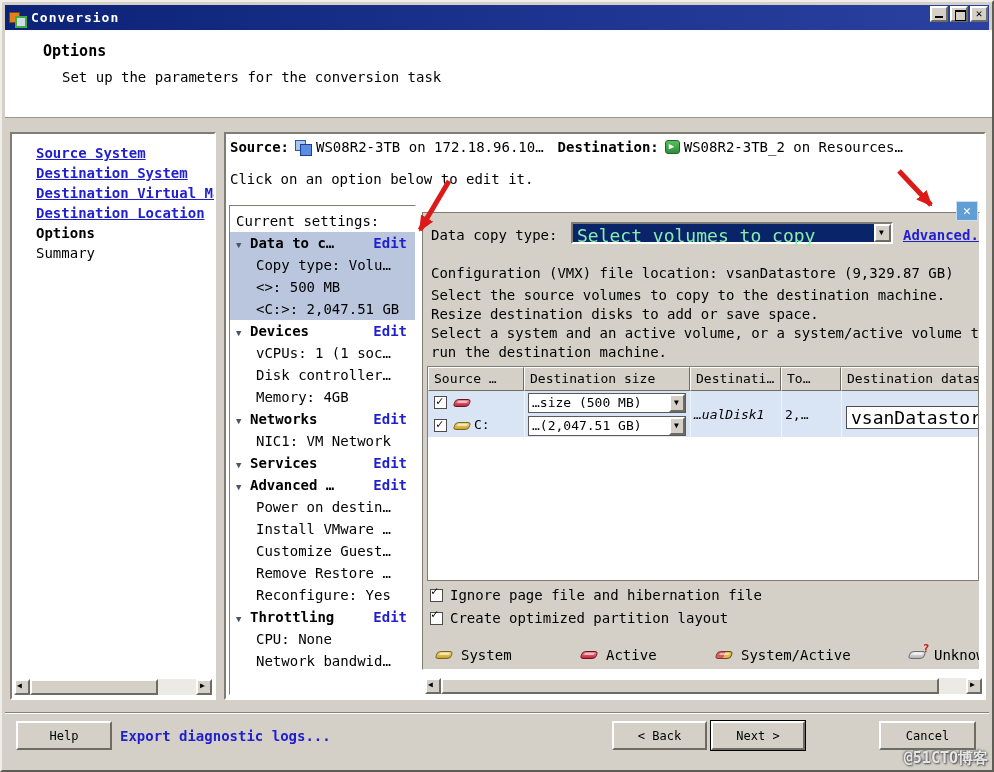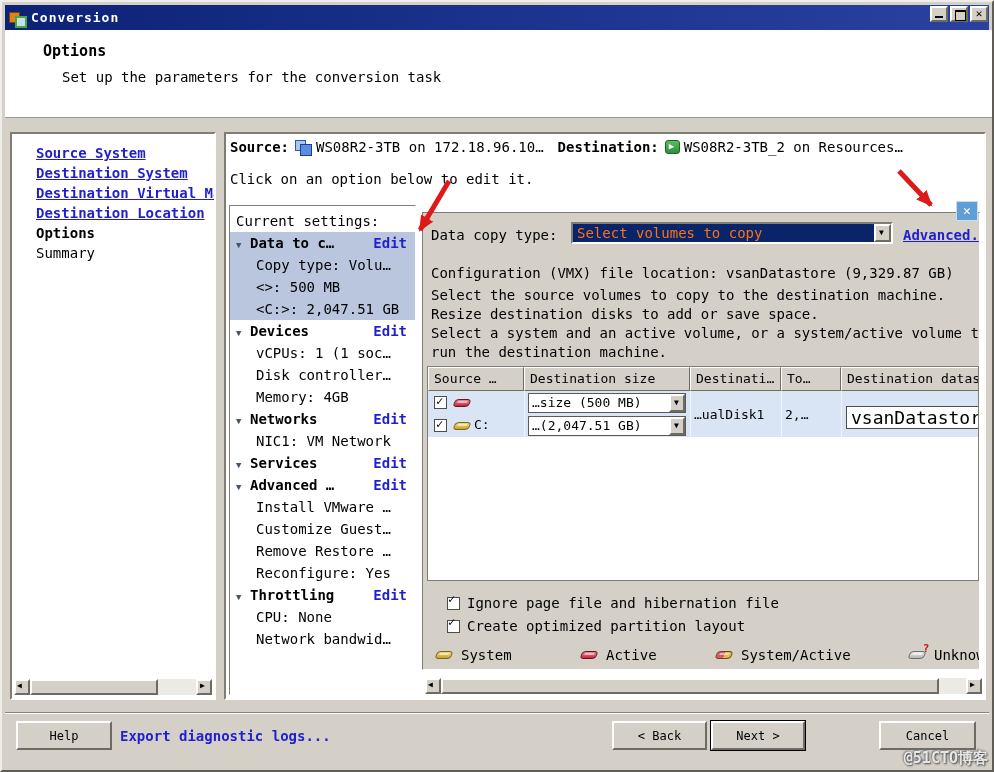--- a/index.html
+++ b/index.html
@@ -68,21 +68,21 @@
   .set-row .htext { font-weight:bold; overflow:hidden; }
   .set-row .itext { padding-left:20px; overflow:hidden; }
   .edit-link { margin-left:auto; margin-right:8px; color:#1f1fd0; font-weight:bold; cursor:pointer; }
 
   
   .optframe { left:420px; top:210px; width:558px; height:458px; background:#d4d0c8;
               border:1px solid; border-color:#807d75 #fff #fff #807d75; overflow:hidden; }
   .dc-label { left:8px; top:14px; font-size:14px; }
   .combo { left:148px; top:9px; width:322px; height:22px; border:2px solid;
            border-color:#807d75 #fff #fff #807d75; background:#0a246a; cursor:pointer; }
-  .combo .val { position:absolute; left:4px; top:1px; color:#f97316; font-size:14px; white-space:nowrap; }
+  .combo .val { position:absolute; left:4px; top:1px; color:#86efac; font-size:18px; white-space:nowrap; }
   .combo .arrowbtn { position:absolute; right:0; top:0; width:17px; height:18px; background:#d4d0c8;
                      border:2px solid; border-color:#fff #6e6b63 #6e6b63 #fff; }
   .combo .arrowbtn::before, .dd .arrowbtn::before { content:"▼"; position:absolute; left:3px; top:2px; font-size:8px; color:#000; }
   .adv-link { left:480px; top:14px; font-size:14px; }
   .optclose { left:954px; top:199px; width:22px; height:20px; background:#5f9fd6;
               border:1px solid #c9def2; z-index:10; cursor:pointer; }
   .optclose::before { content:"✕"; position:absolute; left:0; right:0; top:1px; text-align:center;
                       color:#fff; font-weight:bold; font-size:13px; }
   .cfg-line { left:8px; top:52px; font-size:14px; white-space:nowrap; }
   .desc { left:8px; font-size:14px; white-space:nowrap; }
@@ -109,21 +109,21 @@
                         font-size:11px; font-weight:bold; transform:skewX(22deg); }
   .dd { position:absolute; height:20px; background:#fff; border:1px solid #5a5a5a; cursor:pointer; }
   .dd .dval { position:absolute; left:3px; top:1px; font-size:13px; white-space:nowrap; }
   .dd .arrowbtn { position:absolute; right:0; top:0; width:16px; height:18px; background:#d4d0c8;
                   border:2px solid; border-color:#fff #6e6b63 #6e6b63 #fff; }
   .mcell { position:absolute; top:24px; height:46px; display:flex; align-items:center; font-size:13px; white-space:nowrap; }
   .dsbox { position:absolute; left:418px; top:39px; width:140px; height:23px; background:#fff;
            border:1px solid #4c4c4c; line-height:21px; padding-left:4px; font-size:18px;
            white-space:nowrap; overflow:hidden; cursor:pointer; }
 
-  .opt-cb-row { position:absolute; left:24px; display:flex; align-items:center; gap:7px; font-size:14px; white-space:nowrap;margin-top:8px; }
+  .opt-cb-row { position:absolute; left:7px; display:flex; align-items:center; gap:7px; font-size:14px; white-space:nowrap; }
   .legend-item { position:absolute; top:434px; display:flex; align-items:center; gap:9px; font-size:14px; white-space:nowrap; }
 
   
   .hscroll { position:absolute; height:16px; display:flex; background:#eceae4; }
   .sb-btn { width:16px; height:16px; flex:0 0 16px; background:#d4d0c8; position:relative;
             border:2px solid; border-color:#fff #6e6b63 #6e6b63 #fff; cursor:pointer; }
   .sb-left::before  { content:"◀"; position:absolute; left:1px; top:0px; font-size:8px; color:#000; }
   .sb-right::before { content:"▶"; position:absolute; left:2px; top:0px; font-size:8px; color:#000; }
   .sb-track { position:relative; flex:1; }
   .sb-thumb { position:absolute; top:0; height:16px; background:#d4d0c8;
@@ -238,20 +238,23 @@
       <span class="htext">Services</span>
       <span class="edit-link">Edit</span>
     </div>
 
     <div class="set-row">
       <span class="tri"></span>
       <span class="htext">Advanced …</span>
       <span class="edit-link">Edit</span>
     </div>
     <div class="set-row">
+        <span class="itext">Power on destin…</span>
+      </div>
+    <div class="set-row">
         <span class="itext">Install VMware …</span>
       </div>
     <div class="set-row">
         <span class="itext">Customize Guest…</span>
       </div>
     <div class="set-row">
         <span class="itext">Remove Restore …</span>
       </div>
     <div class="set-row">
         <span class="itext">Reconfigure: Yes</span>
@@ -304,21 +307,21 @@
       </div>
 
       <div class="cb checked" style="left:6px; top:52px;"></div>
       <span class="vol system" style="position:absolute; left:26px; top:55px;"></span>
       <span style="position:absolute; left:46px; top:50px; font-size:13px;">C:</span>
       <div class="dd" style="left:100px; top:49px; width:158px;">
         <span class="dval">…(2,047.51 GB)</span>
         <span class="arrowbtn"></span>
       </div>
 
-      <div class="mcell" style="left:266px; width:85px;">…ualDisk1</div>
+      <div class="mcell" style="left:266px; width:85px;font-style:italic;">…ualDisk1</div>
       <div class="mcell" style="left:357px; width:54px;">2,…</div>
       <div class="dsbox">vsanDatastore …</div>
     </div>
 
     <div class="opt-cb-row" style="top:374px;">
       <span class="cb checked" style="position:static;"></span>
       <span>Ignore page file and hibernation file</span>
     </div>
     <div class="opt-cb-row" style="top:397px;">
       <span class="cb checked" style="position:static;"></span>

